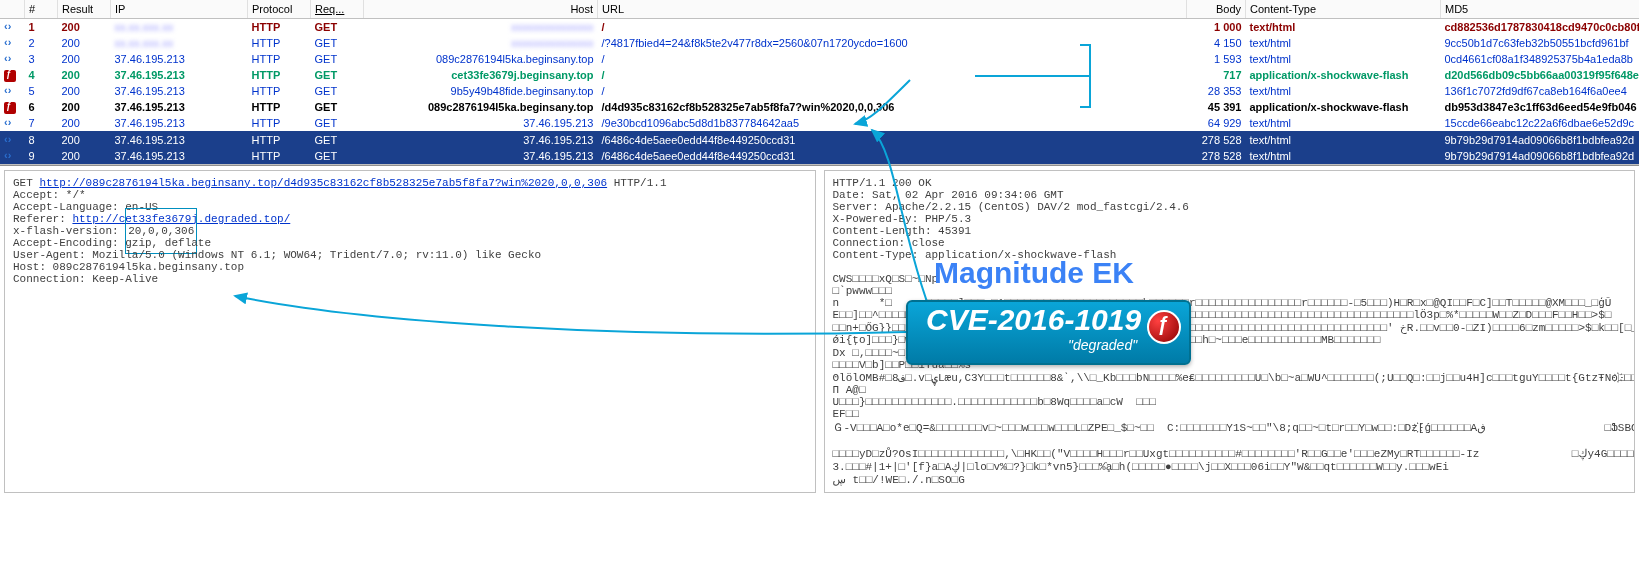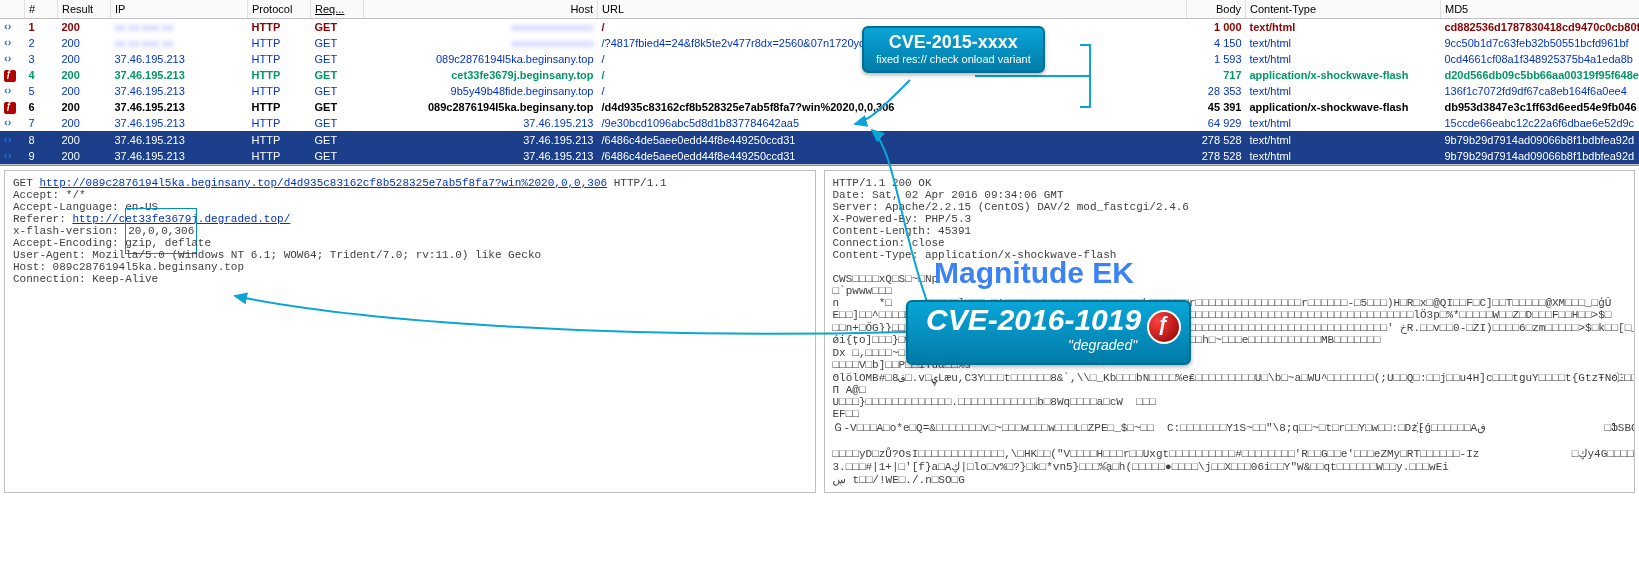--- a/index.html
+++ b/index.html
@@ -189,24 +189,20 @@
     z-index: 15;
   }
 
   .root { position: relative; width: 1639px; height: 561px; overflow: hidden; }
 </style>
 </head>
 <body>
 
 <div class="root">
 
-  <div class="anno anno-topright">
-    <span>CVE-2015-xxxx</span>
-    <span class="sub">fixed res:// check onload variant</span>
-  </div>
   <div class="anno anno-title">
     <span>Magnitude EK</span>
   </div>
   <div class="anno anno-cve">
     <span>CVE-2016-1019</span>
     <span class="sub">"degraded"</span>
     <span class="flash-badge"></span>
   </div>
 
   <svg class="arrows">

